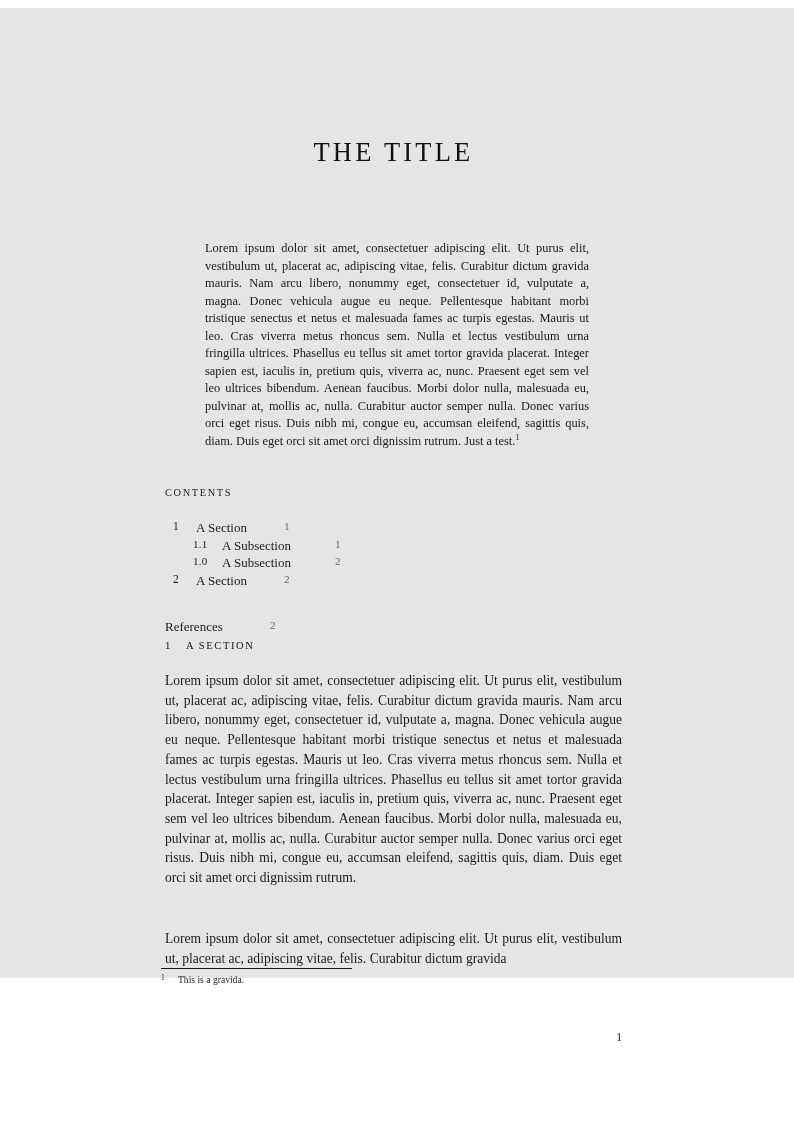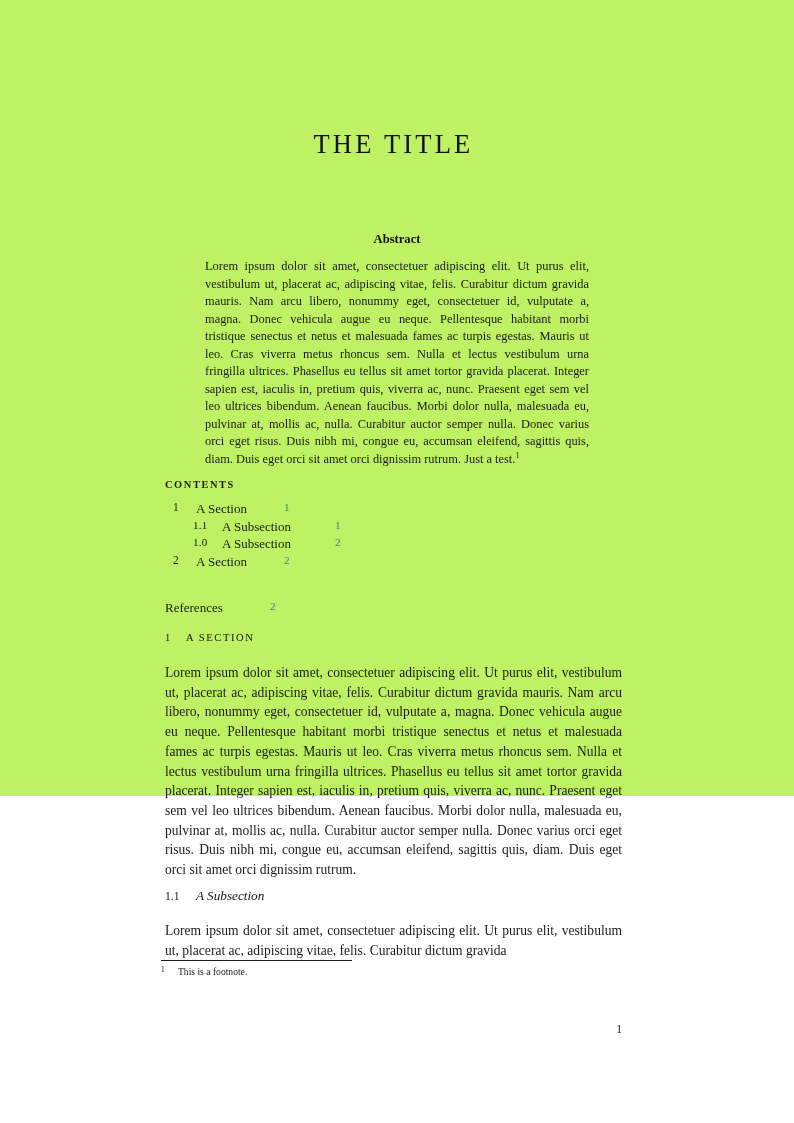--- a/index.html
+++ b/index.html
@@ -13,24 +13,24 @@
     position: relative;
     font-family: "Liberation Serif", "DejaVu Serif", serif;
     color: #1a1a1a;
     overflow: hidden;
     -webkit-font-smoothing: antialiased;
   }
 
   
   .page {
     position: absolute;
-    left: 0; top: 0;
+    left: 0; top: 8px;
     width: 794px;
-    height: 796px;
-    background: #bef264;
+    height: 970px;
+    background: #e5e5e5;
   }
 
   
   .title-area {
     position: absolute;
     left: 165px;
     top: 130px;
     width: 457px;
     text-align: center;
   }
@@ -87,22 +87,21 @@
     position: absolute;
     left: 165px;
     top: 479px;
     width: 457px;
   }
   .toc-heading {
     font-size: 10.4px;
     letter-spacing: 1.6px;
     text-transform: uppercase;
     color: #1a1a1a;
-    margin-bottom: 10px;
-    font-weight: bold;
+    margin-bottom: 21px;
   }
   .toc-line {
     font-size: 13px;
     line-height: 1.32;
     color: #1a1a1a;
     position: relative;
     height: 17.5px;
   }
   .toc-num {
     position: absolute;
@@ -223,21 +222,20 @@
 </head>
 <body>
 
 <div class="page">
 
   <div class="title-area">
     <h1 class="doc-title">THE TITLE</h1>
   </div>
 
   <div class="abstract-wrap">
-    <div class="abstract-title">Abstract</div>
     <div class="abstract-body"><span>Lorem ipsum dolor sit amet, consectetuer adipiscing elit. Ut purus elit, vestibulum ut, placerat ac, adipiscing vitae, felis. Curabitur dictum gravida mauris. Nam arcu libero, nonummy eget, consectetuer id, vulputate a, magna. Donec vehicula augue eu neque. Pellentesque habitant morbi tristique senectus et netus et malesuada fames ac turpis egestas. Mauris ut leo. Cras viverra metus rhoncus sem. Nulla et lectus vestibulum urna fringilla ultrices. Phasellus eu tellus sit amet tortor gravida placerat. Integer sapien est, iaculis in, pretium quis, viverra ac, nunc. Praesent eget sem vel leo ultrices bibendum. Aenean faucibus. Morbi dolor nulla, malesuada eu, pulvinar at, mollis ac, nulla. Curabitur auctor semper nulla. Donec varius orci eget risus. Duis nibh mi, congue eu, accumsan eleifend, sagittis quis, diam. Duis eget orci sit amet orci dignissim rutrum. Just a test.</span><span class="fnmark">1</span></div>
   </div>
 
   <div class="toc-wrap">
     <div class="toc-heading">CONTENTS</div>
 
     <div class="toc-line lvl1">
       <span class="toc-num">1</span>
       <span class="toc-lbl">A Section</span>
       <span class="toc-pg">1</span>
@@ -268,30 +266,27 @@
   </div>
 
   <div class="sec-wrap" style="top:632px;">
     <div class="sec-heading"><span class="snum">1</span><span>A SECTION</span></div>
   </div>
 
   <div class="sec-wrap" style="top:663px;">
     <p class="bodypara" style="margin:0;">Lorem ipsum dolor sit amet, consectetuer adipiscing elit. Ut purus elit, vestibulum ut, placerat ac, adipiscing vitae, felis. Curabitur dictum gravida mauris. Nam arcu libero, nonummy eget, consectetuer id, vulputate a, magna. Donec vehicula augue eu neque. Pellentesque habitant morbi tristique senectus et netus et malesuada fames ac turpis egestas. Mauris ut leo. Cras viverra metus rhoncus sem. Nulla et lectus vestibulum urna fringilla ultrices. Phasellus eu tellus sit amet tortor gravida placerat. Integer sapien est, iaculis in, pretium quis, viverra ac, nunc. Praesent eget sem vel leo ultrices bibendum. Aenean faucibus. Morbi dolor nulla, malesuada eu, pulvinar at, mollis ac, nulla. Curabitur auctor semper nulla. Donec varius orci eget risus. Duis nibh mi, congue eu, accumsan eleifend, sagittis quis, diam. Duis eget orci sit amet orci dignissim rutrum.</p>
   </div>
 
-  <div class="sec-wrap" style="top:888px;">
-    <div class="subsec-heading"><span class="snum">1.1</span><span>A Subsection</span></div>
-  </div>
 
   <div class="sec-wrap" style="top:921px;">
     <p class="bodypara" style="margin:0;">Lorem ipsum dolor sit amet, consectetuer adipiscing elit. Ut purus elit, vestibulum ut, placerat ac, adipiscing vitae, felis. Curabitur dictum gravida</p>
   </div>
 
   <div class="footnote-area">
     <div class="footnote-rule"></div>
     <div class="footnote-item">
-      <span class="fn-no">1</span><span>This is a footnote.</span>
+      <span class="fn-no">1</span><span>This is a gravida.</span>
     </div>
   </div>
 
   <div class="folio">1</div>
 
 </div>
 
 </body></html>

